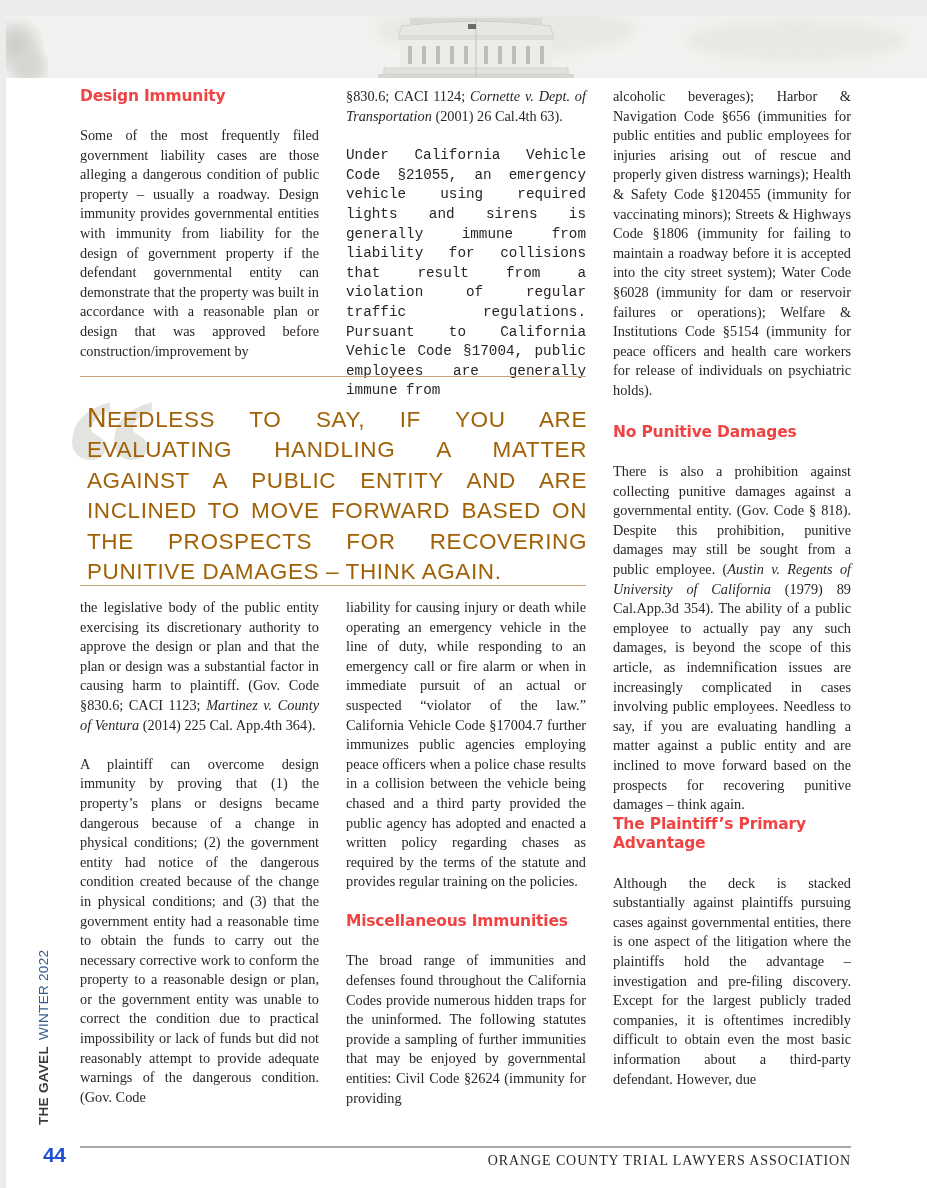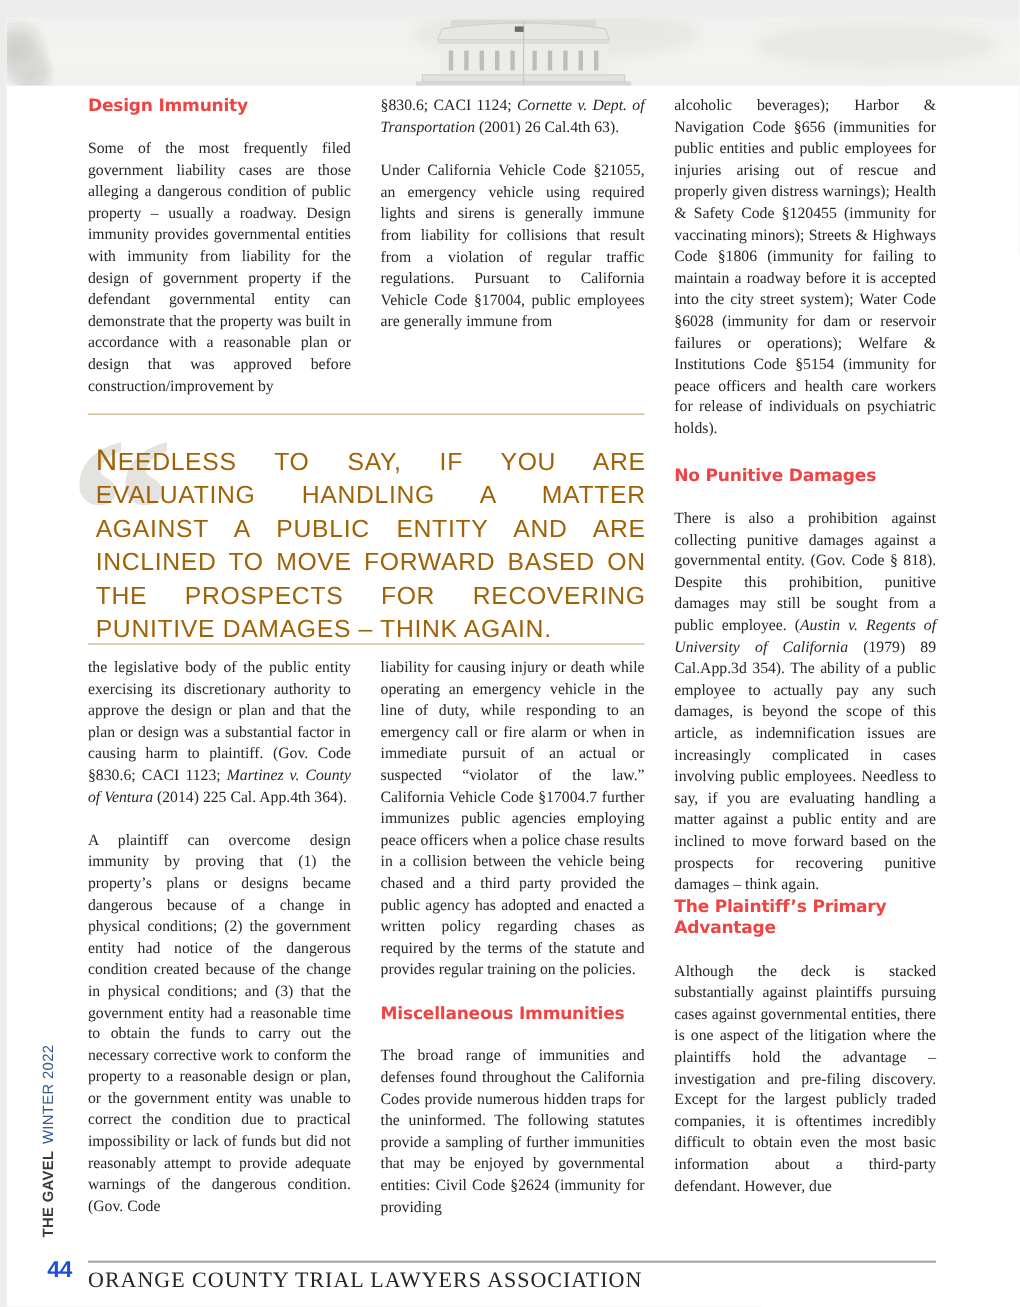--- a/index.html
+++ b/index.html
@@ -46,22 +46,22 @@
     font-weight: bold; letter-spacing: 0.3px;
   }
   .sidebar-vert .pub { color: #3a3a3a; }
   .sidebar-vert .issue { color: #345a8c; font-weight: normal; margin-left: 6px; }
   .page-num {
     position: absolute; left: 37px; top: 1140px; font-family: "Liberation Sans", sans-serif; font-weight: bold;
     font-size: 21px; color: #1d4ed8; letter-spacing: -0.5px; text-align: center;
   }
   .footer-rule { position: absolute; left: 74px; top: 1143px; width: 771px; border-top: 2px solid #a8a8a4; }
   .footer-org {
-    position: absolute; left: 74px; top: 1150px; width: 771px; text-align: left; font-family: "Liberation Serif", serif;
-    font-size: 20px; letter-spacing: 0.9px; color: #2a2522;
+    position: absolute; left: 74px; top: 1150px; width: 771px; text-align: right; font-family: "Liberation Serif", serif;
+    font-size: 14px; letter-spacing: 0.9px; color: #2a2522;
   }
 </style>
 </head>
 <body>
 
 <div class="page">
   <div class="topstrip"></div>
 
   <div class="header-image">
     <div class="cloud" style="left:370px;top:-10px;width:260px;height:50px;"></div>
@@ -91,21 +91,21 @@
     </svg>
   </div>
 
   <div class="col" style="left:74px;top:84px;width:239px;">
     <h3 class="h">Design Immunity</h3>
     <p style="margin-top:19.6px;">Some of the most frequently filed government liability cases are those alleging a dangerous condition of public property – usually a roadway.  Design immunity provides governmental entities with immunity from liability for the design of government property if the defendant governmental entity can demonstrate that the property was built in accordance with a reasonable plan or design that was approved before construction/improvement by</p>
   </div>
 
   <div class="col" style="left:340px;top:84px;width:240px;">
     <p><span>§830.6; CACI 1124; </span><em>Cornette v. Dept. of Transportation</em><span> (2001) 26 Cal.4th 63).</span></p>
-    <p style="margin-top:20px;">Under California Vehicle Code §21055, an emergency vehicle using required lights and sirens is generally immune from liability for collisions that result from a violation of regular traffic regulations.   Pursuant to California Vehicle Code §17004, public employees are generally immune from</p>
+    <p style="margin-top:20px;font-family:Liberation Mono, monospace;">Under California Vehicle Code §21055, an emergency vehicle using required lights and sirens is generally immune from liability for collisions that result from a violation of regular traffic regulations.   Pursuant to California Vehicle Code §17004, public employees are generally immune from</p>
   </div>
 
   <div class="rule-gold" style="top:373px;"></div>
   <div class="quote-mark">“</div>
   <div class="pull-quote"><span class="first">N</span><span>eedless to say, if you are evaluating handling a matter against a public entity and are inclined to move forward based on the prospects for recovering punitive damages – think again.</span></div>
   <div class="rule-gold" style="top:582px;"></div>
 
   <div class="col" style="left:74px;top:595px;width:239px;">
     <p><span>the legislative body of the public entity exercising its discretionary authority to approve the design or plan and that the plan or design was a substantial factor in causing harm to plaintiff.  (Gov. Code §830.6; CACI 1123; </span><em>Martinez v. County of Ventura</em><span> (2014) 225 Cal. App.4th 364).</span></p>
     <p>A plaintiff can overcome design immunity by proving that (1) the property’s plans or designs became dangerous because of a change in physical conditions; (2) the government entity had notice of the dangerous condition created because of the change in physical conditions; and (3) that the government entity had a reasonable time to obtain the funds to carry out the necessary corrective work to conform the property to a reasonable design or plan, or the government entity was unable to correct the condition due to practical impossibility or lack of funds but did not reasonably attempt to provide adequate warnings of the dangerous condition.   (Gov. Code</p>

